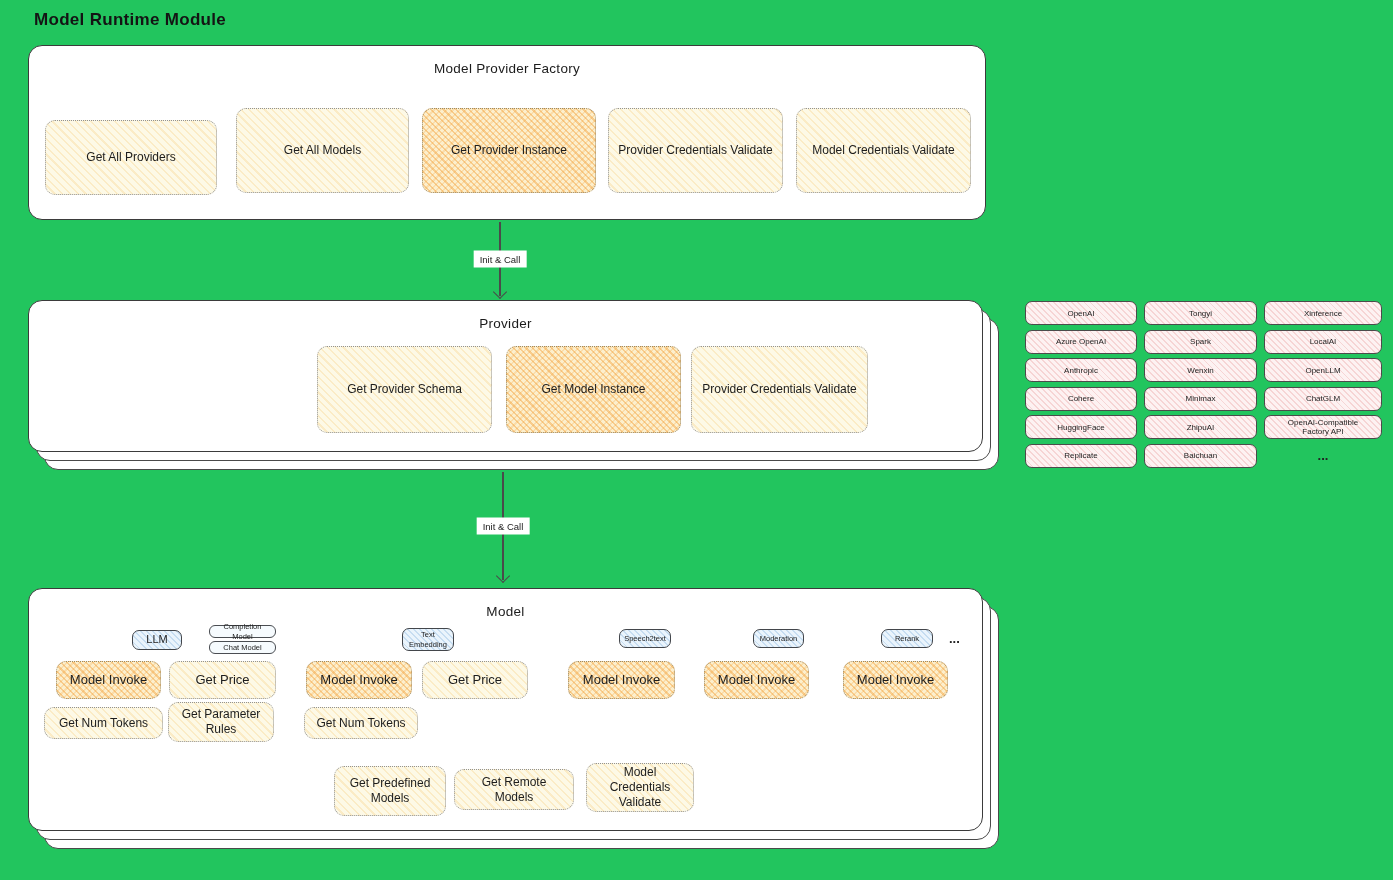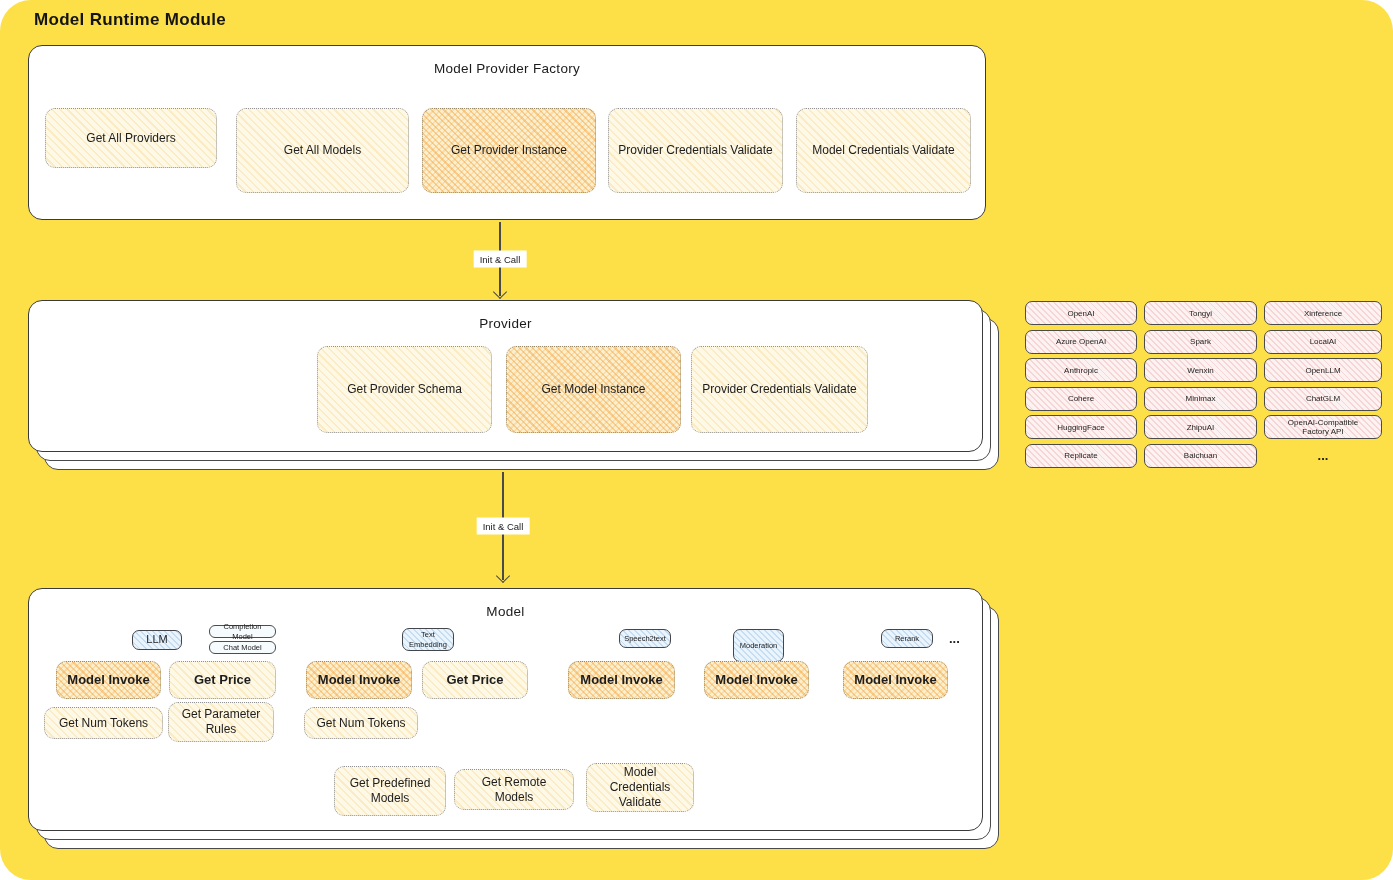--- a/index.html
+++ b/index.html
@@ -5,23 +5,22 @@
   * { box-sizing: border-box; margin: 0; padding: 0; }
   body {
     background: #ffffff;
     font-family: "Liberation Sans", "DejaVu Sans", sans-serif;
     color: #1d1d1d;
   }
   .canvas {
     position: relative;
     width: 1393px;
     height: 880px;
-    background: #fde047;
+    background: #22c55e;
     overflow: hidden;
-    border-radius: 31px;
   }
   .page-title {
     position: absolute;
     left: 34px; top: 10px;
     font-size: 17px;
     font-weight: bold;
     letter-spacing: .3px;
     color: #141414;
   }
   
@@ -67,21 +66,21 @@
   }
   .fill-dark {
     background:
       repeating-linear-gradient(45deg, rgba(242,153,45,0.40) 0 1.6px, transparent 1.6px 4.5px),
       repeating-linear-gradient(-45deg, rgba(242,153,45,0.22) 0 1.6px, transparent 1.6px 4.5px),
       #fcefcd;
     border: 1.4px dotted #9b8a67;
     border-radius: 10px;
   }
   .fs12 { font-size: 12px; }
-  .fs13 { font-size: 13px; font-weight: bold; }
+  .fs13 { font-size: 13px; }
   
   .tag-blue {
     background:
       repeating-linear-gradient(45deg, rgba(116,168,216,0.30) 0 1.3px, transparent 1.3px 4.3px),
       #eaf4fc;
     border: 1.3px solid #43464b;
     border-radius: 7px;
   }
   .tag-plain {
     background: #f6fbfe;
@@ -157,21 +156,21 @@
 </style>
 </head>
 <body>
 
 <div class="canvas">
 
   <div class="page-title">Model Runtime Module</div>
 
   <div class="container" style="left:28px;top:45px;width:958px;height:175px">
     <div class="container-title">Model Provider Factory</div>
-    <div class="node fill-light fs12" style="left:16px;top:62px;width:172px;height:60px">Get All Providers</div>
+    <div class="node fill-light fs12" style="left:16px;top:74px;width:172px;height:75px">Get All Providers</div>
     <div class="node fill-light fs12" style="left:207px;top:62px;width:173px;height:85px">Get All Models</div>
     <div class="node fill-dark fs12" style="left:393px;top:62px;width:174px;height:85px">Get Provider Instance</div>
     <div class="node fill-light fs12" style="left:579px;top:62px;width:175px;height:85px">Provider Credentials Validate</div>
     <div class="node fill-light fs12" style="left:767px;top:62px;width:175px;height:85px">Model Credentials Validate</div>
   </div>
 
   <div class="arrow" style="left:500px;top:222px;height:74px">
     <div class="line"></div>
     <div class="head"></div>
     <div class="albl">Init &amp; Call</div>
@@ -216,21 +215,21 @@
   <div class="stack-layer" style="left:44px;top:606px;width:955px;height:243px"></div>
   <div class="stack-layer" style="left:36px;top:597px;width:955px;height:243px"></div>
   <div class="container" style="left:28px;top:588px;width:955px;height:243px">
     <div class="container-title">Model</div>
 
     <div class="node tag-blue fs9" style="left:103px;top:41px;width:50px;height:20px">LLM</div>
     <div class="node tag-plain fs7" style="left:160px;top:36px;width:67px;height:13px">Completion Model</div>
     <div class="node tag-plain fs7" style="left:160px;top:52px;width:67px;height:13px">Chat Model</div>
     <div class="node tag-blue fs7" style="left:353px;top:39px;width:52px;height:23px">Text Embedding</div>
     <div class="node tag-blue fs7" style="left:570px;top:40px;width:52px;height:19px">Speech2text</div>
-    <div class="node tag-blue fs7" style="left:684px;top:40px;width:51px;height:33px">Moderation</div>
+    <div class="node tag-blue fs7" style="left:704px;top:40px;width:51px;height:19px">Moderation</div>
     <div class="node tag-blue fs7" style="left:832px;top:40px;width:52px;height:19px">Rerank</div>
     <div class="more-dots" style="left:920px;top:42px">...</div>
 
     <div class="node fill-dark fs13" style="left:27px;top:72px;width:105px;height:38px">Model Invoke</div>
     <div class="node fill-light fs13" style="left:140px;top:72px;width:107px;height:38px">Get Price</div>
     <div class="node fill-dark fs13" style="left:277px;top:72px;width:106px;height:38px">Model Invoke</div>
     <div class="node fill-light fs13" style="left:393px;top:72px;width:106px;height:38px">Get Price</div>
     <div class="node fill-dark fs13" style="left:539px;top:72px;width:107px;height:38px">Model Invoke</div>
     <div class="node fill-dark fs13" style="left:675px;top:72px;width:105px;height:38px">Model Invoke</div>
     <div class="node fill-dark fs13" style="left:814px;top:72px;width:105px;height:38px">Model Invoke</div>

